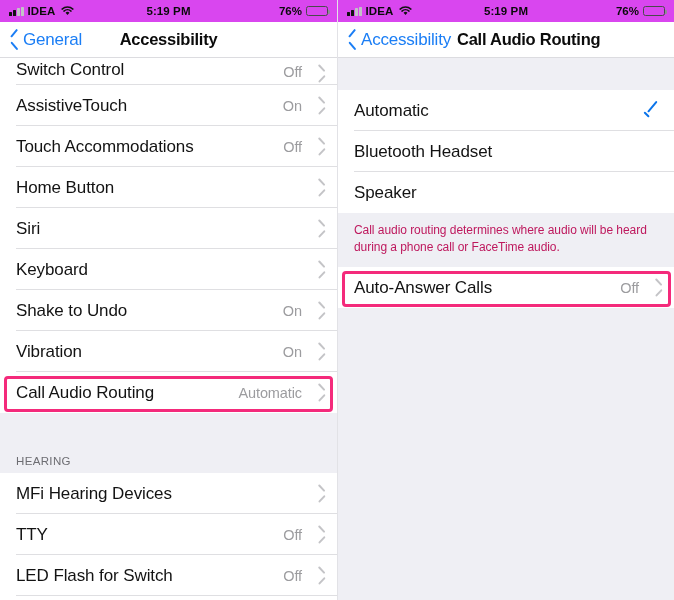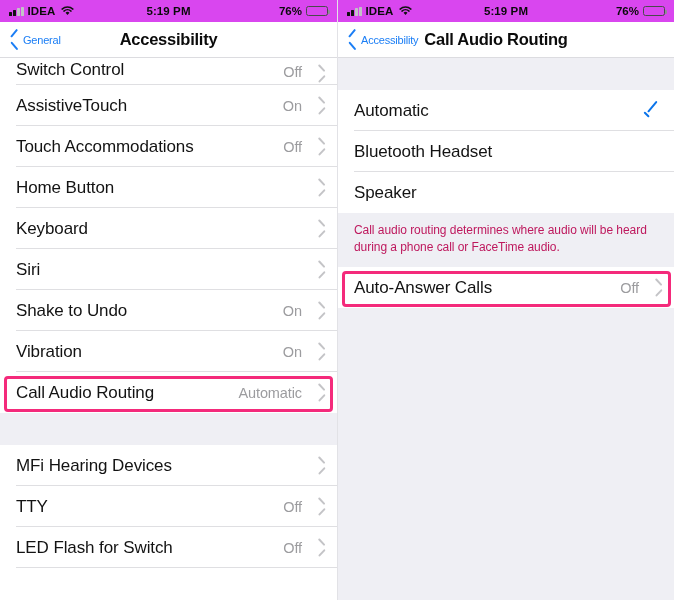--- a/index.html
+++ b/index.html
@@ -48,21 +48,21 @@
     position:relative; padding:0 10px; border-bottom:1px solid #dcdce0;
   }
   .back { display:flex; align-items:center; gap:3px; color:#1b7ef5; cursor:pointer; }
   .chev-back { width:10px; height:17px; position:relative; flex:none; }
   .chev-back:before, .chev-back:after {
     content:""; position:absolute; left:1px; width:9.5px; height:2.3px;
     background:#1b7ef5; border-radius:1.5px;
   }
   .chev-back:before { top:4.6px; transform:rotate(-50deg); transform-origin:left center; }
   .chev-back:after  { top:10.4px; transform:rotate(50deg); transform-origin:left center; }
-  .back-label { font-size:11px; color:#1b7ef5; letter-spacing:-.2px; }
+  .back-label { font-size:17px; color:#1b7ef5; letter-spacing:-.2px; }
   .nav-title {
     font-size:16.5px; font-weight:700; color:#0b0b0b; letter-spacing:-.25px;
   }
   .nav-title.centered { position:absolute; left:0; right:0; text-align:center; }
   .nav-title.inline { margin-left:6px; }
 
   
   .scroll { position:absolute; top:58px; left:0; right:0; bottom:0; overflow:hidden; }
   .group { background:#ffffff; }
   .gap { background:#efeff4; width:100%; }
@@ -185,28 +185,28 @@
         </div>
 
         <div class="row">
           <span class="title">Home Button</span>
           <span class="chev alone">
               <span class="chev-r"></span>
             </span>
         </div>
 
         <div class="row">
+          <span class="title">Siri</span>
+          <span class="chev alone">
+              <span class="chev-r"></span>
+            </span>
+        </div>
+
+        <div class="row">
           <span class="title">Keyboard</span>
-          <span class="chev alone">
-              <span class="chev-r"></span>
-            </span>
-        </div>
-
-        <div class="row">
-          <span class="title">Siri</span>
           <span class="chev alone">
               <span class="chev-r"></span>
             </span>
         </div>
 
         <div class="row">
           <span class="title">Shake to Undo</span>
           <span class="value">On</span>
           <span class="chev">
               <span class="chev-r"></span>
@@ -225,20 +225,21 @@
           <span class="title">Call Audio Routing</span>
           <span class="value">Automatic</span>
           <span class="chev">
               <span class="chev-r"></span>
             </span>
         </div>
 
       </div>
 
       <div class="gap h32"></div>
+      <div class="sect-head">HEARING</div>
 
       <div class="group">
 
         <div class="row">
           <span class="title">MFi Hearing Devices</span>
           <span class="chev alone">
               <span class="chev-r"></span>
             </span>
         </div>
 

